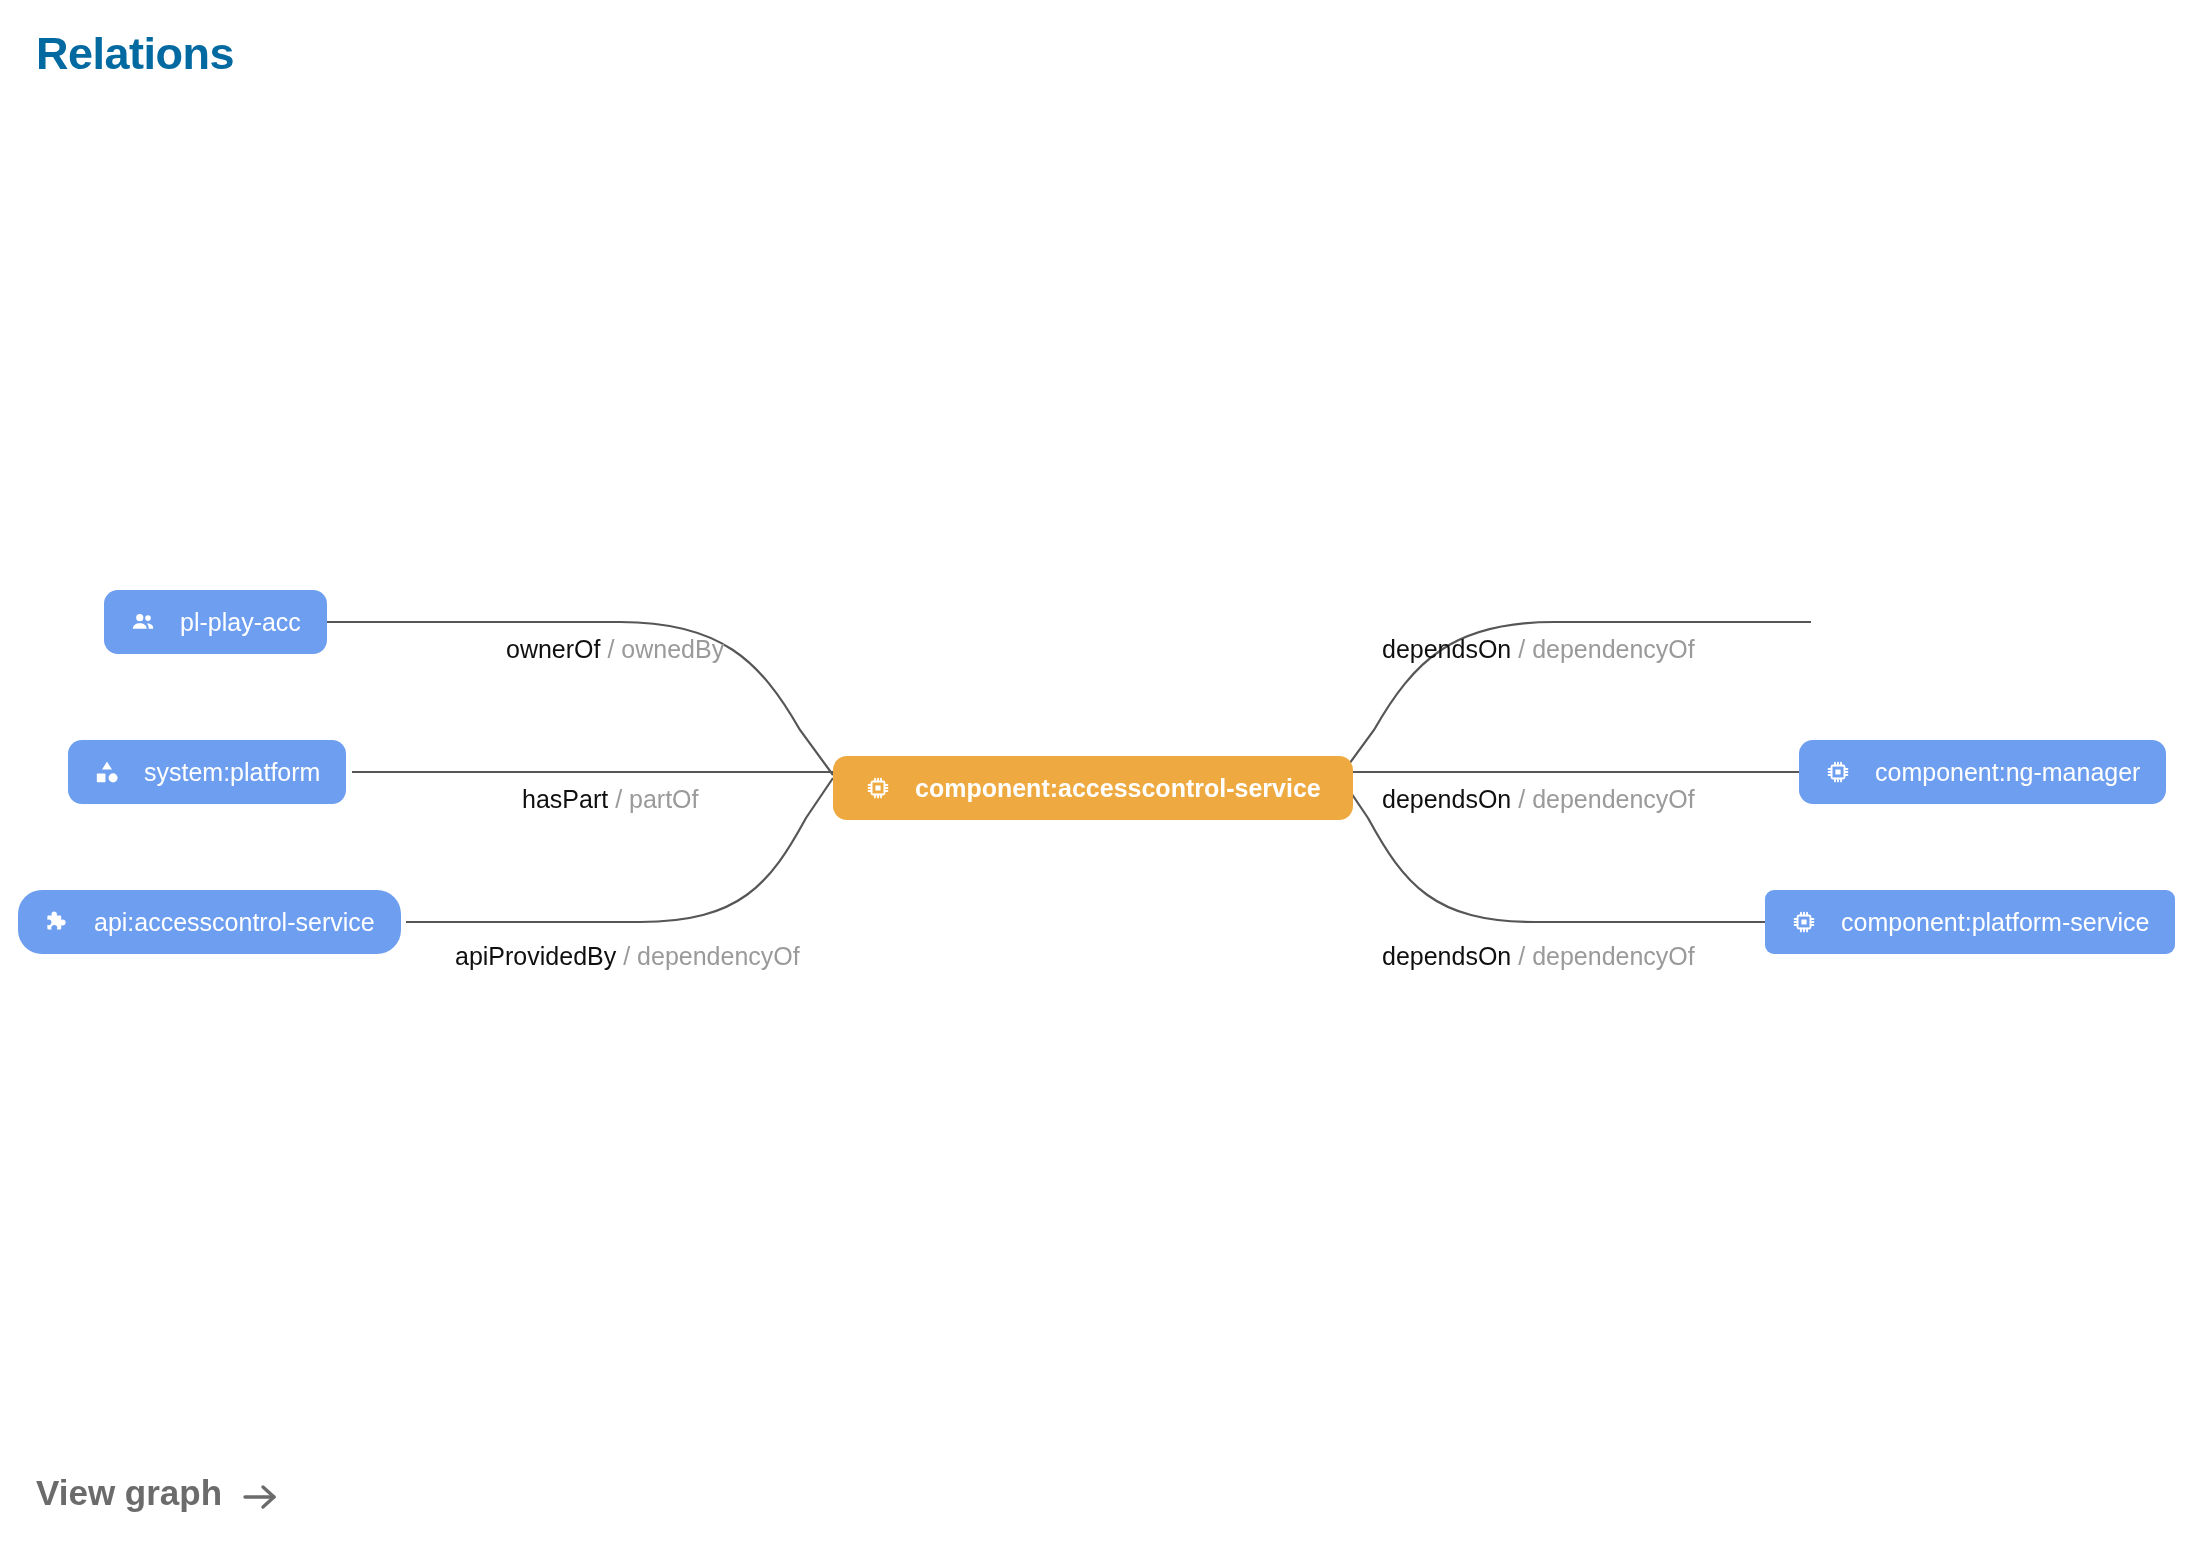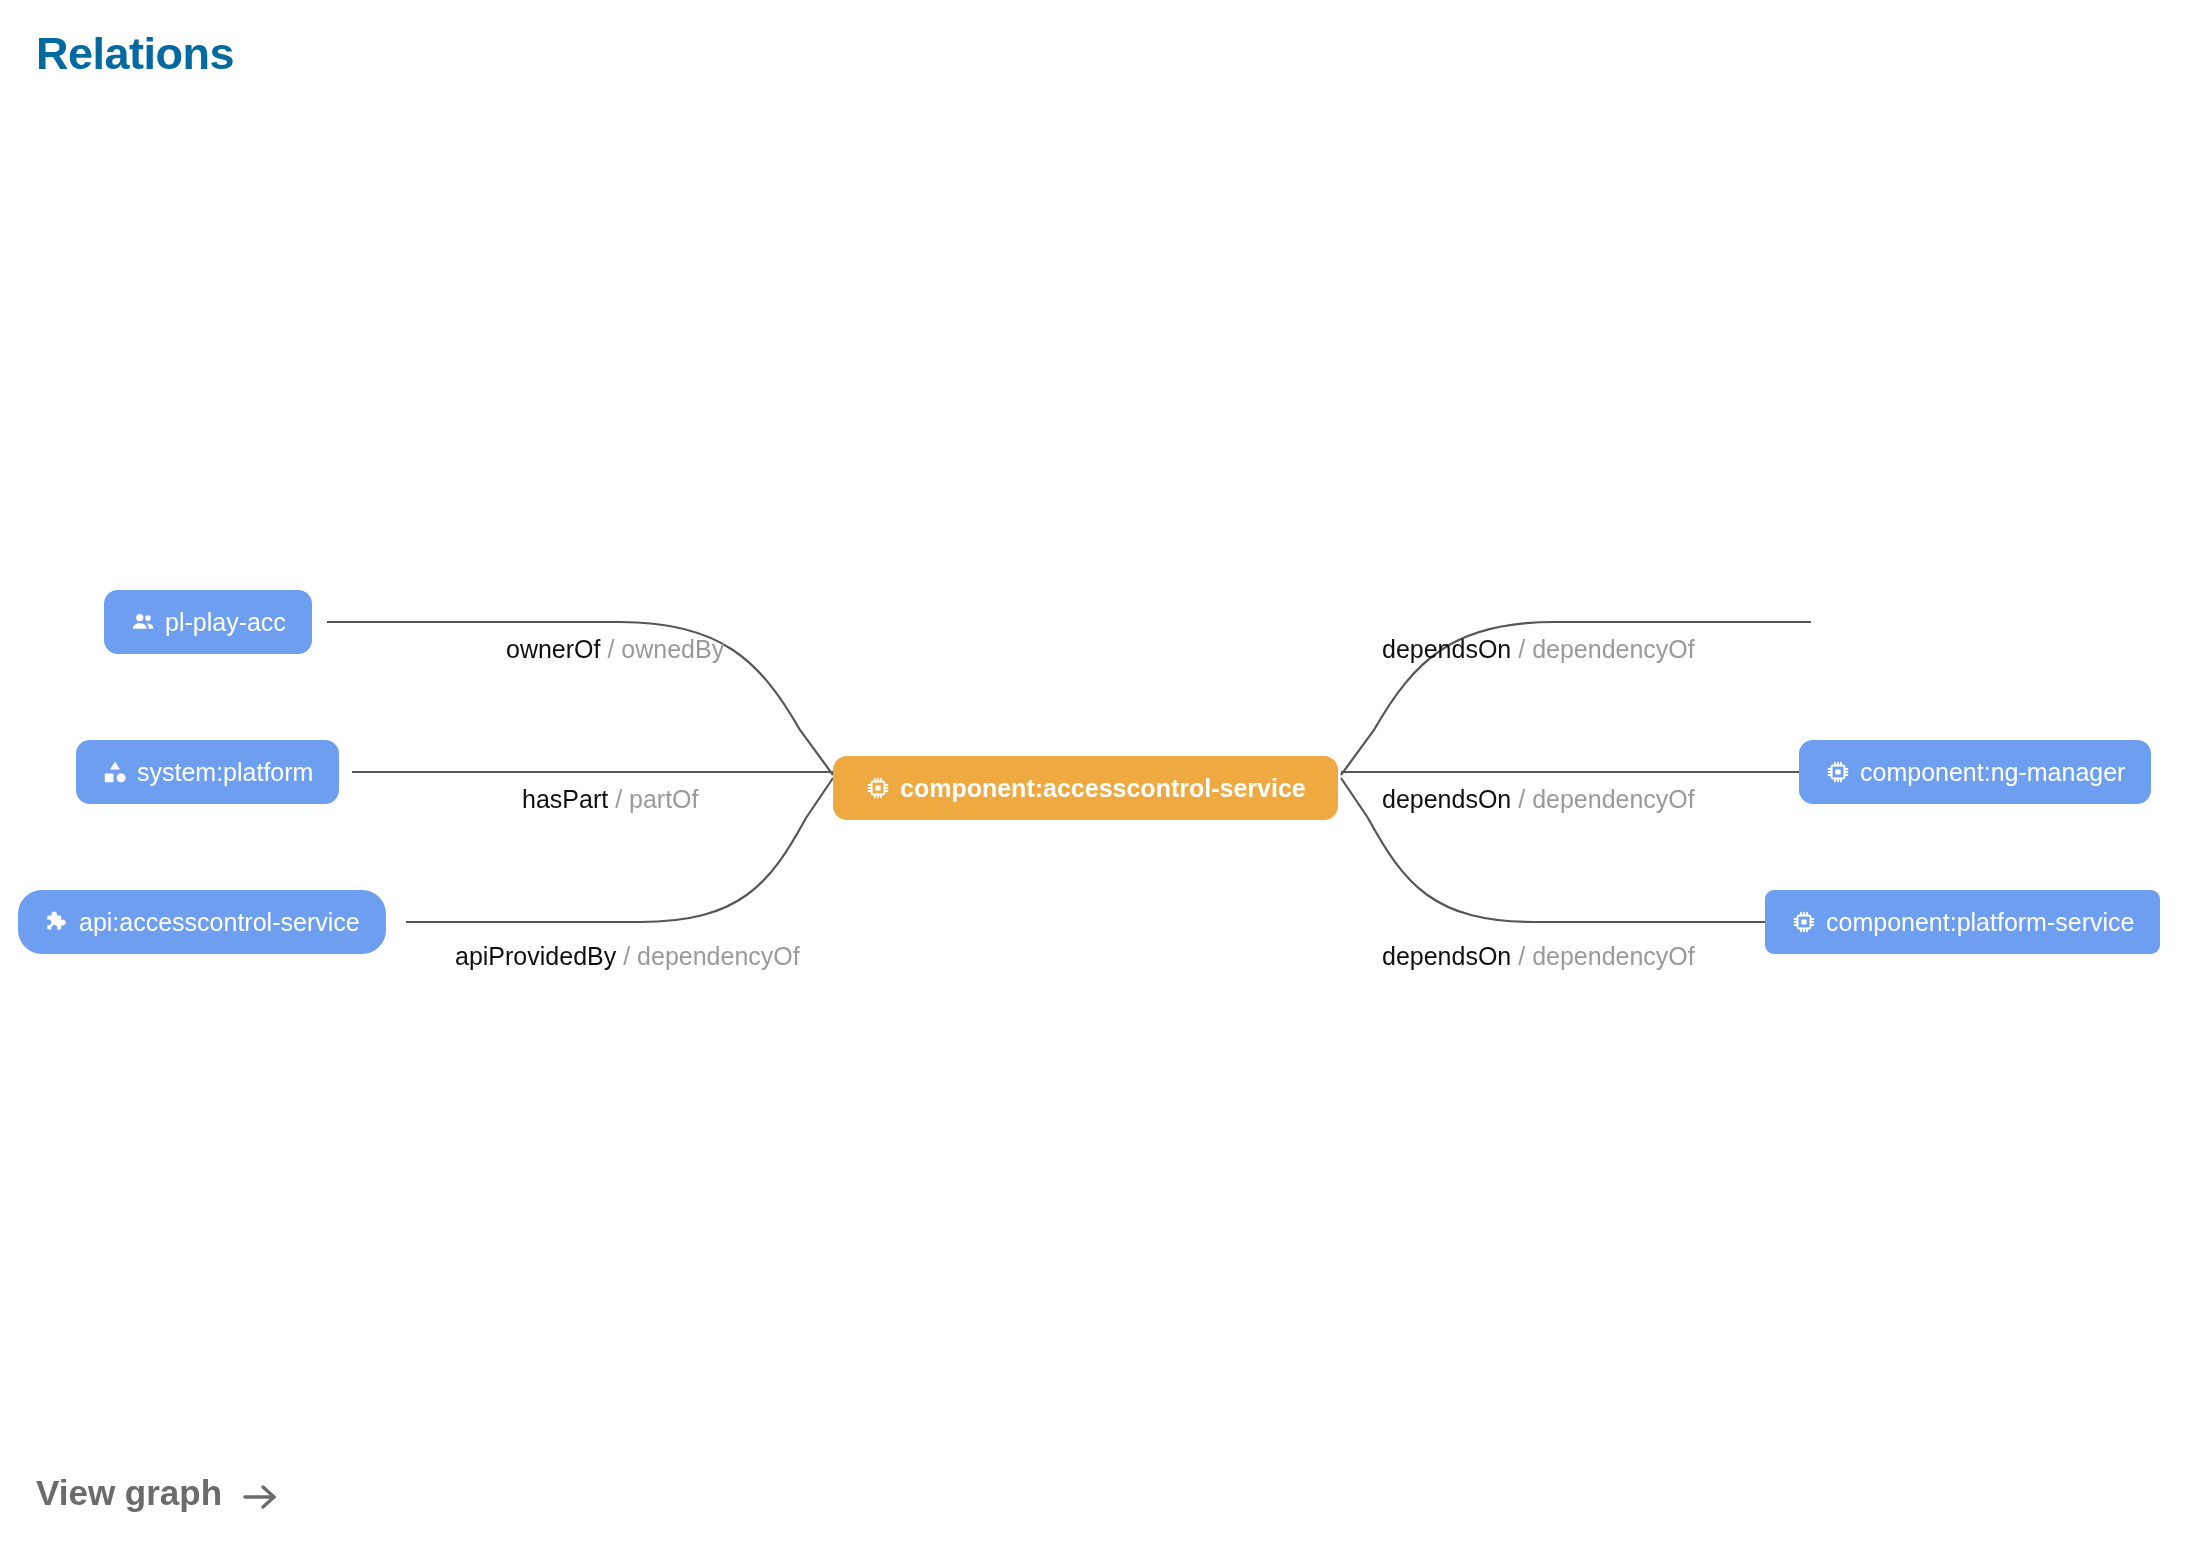--- a/index.html
+++ b/index.html
@@ -46,21 +46,21 @@
     fill: none;
     stroke: #565656;
     stroke-width: 2.2;
   }
 
   
   .node {
     position: absolute;
     display: flex;
     align-items: center;
-    gap: 9px;
+    gap: 24px;
     height: 64px;
     padding: 0 26px;
     border-radius: 14px;
     background: #6d9ef0;
     color: #ffffff;
     white-space: nowrap;
     cursor: pointer;
     justify-content: center;
   }
   .node.focus {
@@ -80,21 +80,21 @@
     align-items: center;
     justify-content: center;
     width: 26px;
     height: 26px;
     flex: 0 0 26px;
   }
   .node-icon svg { display: block; }
 
   
   #node-owner        { left: 104px;  top: 590px; }
-  #node-system       { left: 76px;   top: 740px; }
+  #node-system       { left: 68px;   top: 740px; }
   #node-api          { left: 18px;   top: 890px; border-radius: 24px; }
   #node-center       { left: 833px;  top: 740px; padding: 0 32px; margin-top: 16px; }
   #node-manager      { left: 1811px; top: 590px; }
   #node-ngmanager    { left: 1799px; top: 740px; }
   #node-platformsvc  { left: 1765px; top: 890px; border-radius: 9px; }
 
   
   .edge-label {
     position: absolute;
     font-size: 25px;

